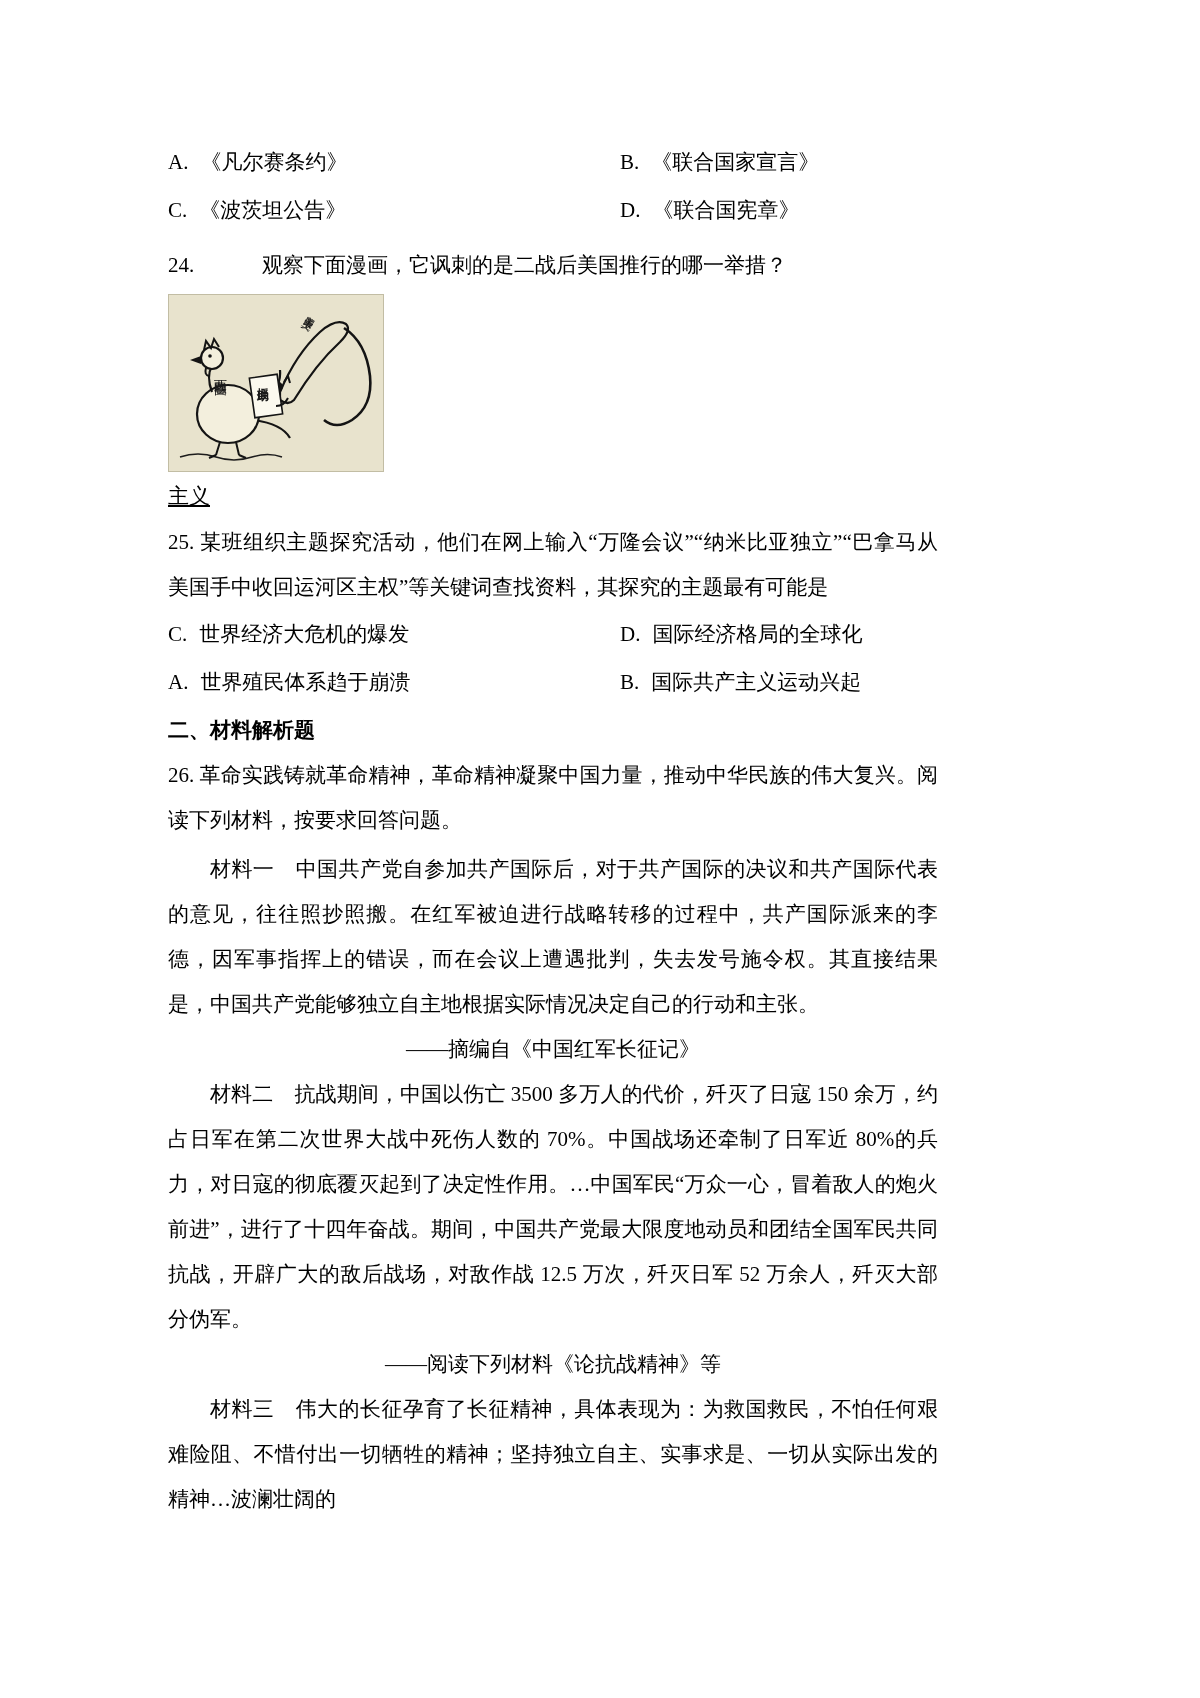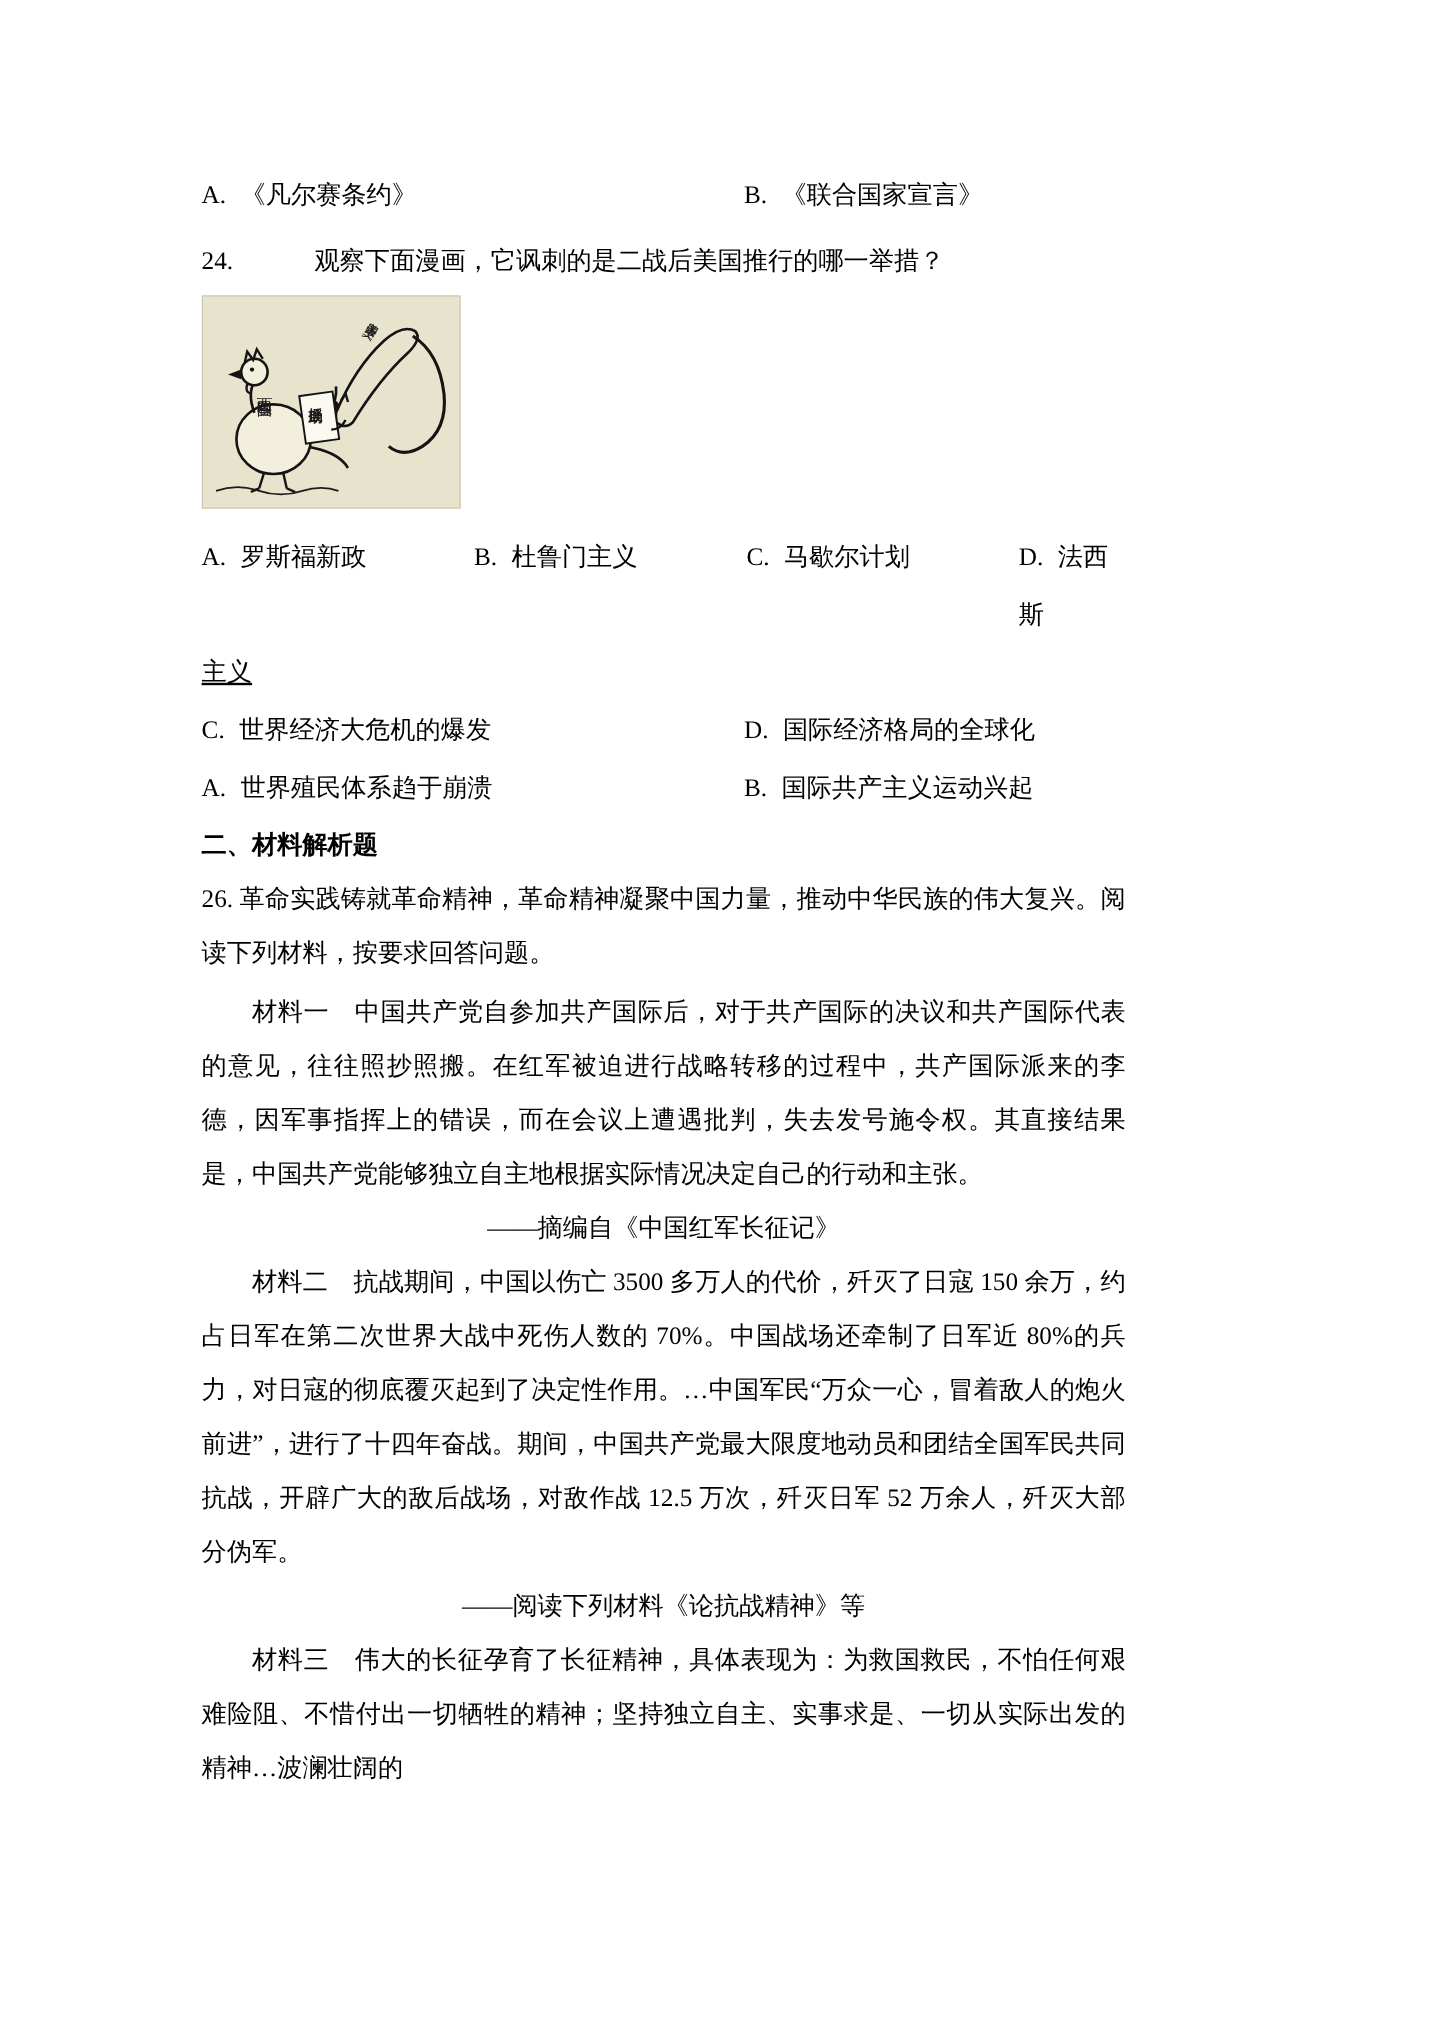--- a/index.html
+++ b/index.html
@@ -48,20 +48,28 @@
 <div class="content">
 
   <div class="opt-row">
     <div class="cell-2col">
       <span class="opt-label">A.</span><span>《凡尔赛条约》</span>
     </div>
     <div class="cell-last">
       <span class="opt-label">B.</span><span>《联合国家宣言》</span>
     </div>
   </div>
+  <div class="opt-row">
+    <div class="cell-2col">
+      <span class="opt-label">C.</span><span>《波茨坦公告》</span>
+    </div>
+    <div class="cell-last">
+      <span class="opt-label">D.</span><span>《联合国宪章》</span>
+    </div>
+  </div>
 
   <div class="q-stem">
     <span class="q-num">24.</span>
     <span>观察下面漫画，它讽刺的是二战后美国推行的哪一举措？</span>
   </div>
 
   <div class="cartoon-wrap">
     <svg width="216" height="178" viewBox="0 0 216 178">
       <rect x="0.5" y="0.5" width="215" height="177" fill="#e8e3cd" stroke="#c2bda4" stroke-width="1"></rect>
 
@@ -97,36 +105,23 @@
         <rect x="84" y="82" width="28" height="40" fill="#fbf9ef" stroke="#141414" stroke-width="1.6"></rect>
       </g>
 
       <path d="M120,104 q-4,8 -12,8" stroke="#141414" fill="none" stroke-width="2"></path>
     </svg>
     <div class="c-label rooster-label">西欧各国</div>
     <div class="c-label weasel-label">美帝国主义</div>
     <div class="c-label aid-label">援助</div>
   </div>
 
-  <div class="opt-row options-after-cartoon">
-    <div class="cell-4col">
-      <span class="opt-label">A.</span><span>罗斯福新政</span>
-    </div>
-    <div class="cell-4col">
-      <span class="opt-label">B.</span><span>杜鲁门主义</span>
-    </div>
-    <div class="cell-4col">
-      <span class="opt-label">C.</span><span>马歇尔计划</span>
-    </div>
-    <div class="cell-last">
-      <span class="opt-label">D.</span><span>法西斯</span>
-    </div>
-  </div>
   <div class="wrap-line">主义</div>
 
+  <div class="para">25. 某班组织主题探究活动，他们在网上输入“万隆会议”“纳米比亚独立”“巴拿马从美国手中收回运河区主权”等关键词查找资料，其探究的主题最有可能是</div>
   <div class="opt-row">
     <div class="cell-2col">
       <span class="opt-label">C.</span><span>世界经济大危机的爆发</span>
     </div>
     <div class="cell-last">
       <span class="opt-label">D.</span><span>国际经济格局的全球化</span>
     </div>
   </div>
   <div class="opt-row">
     <div class="cell-2col">

